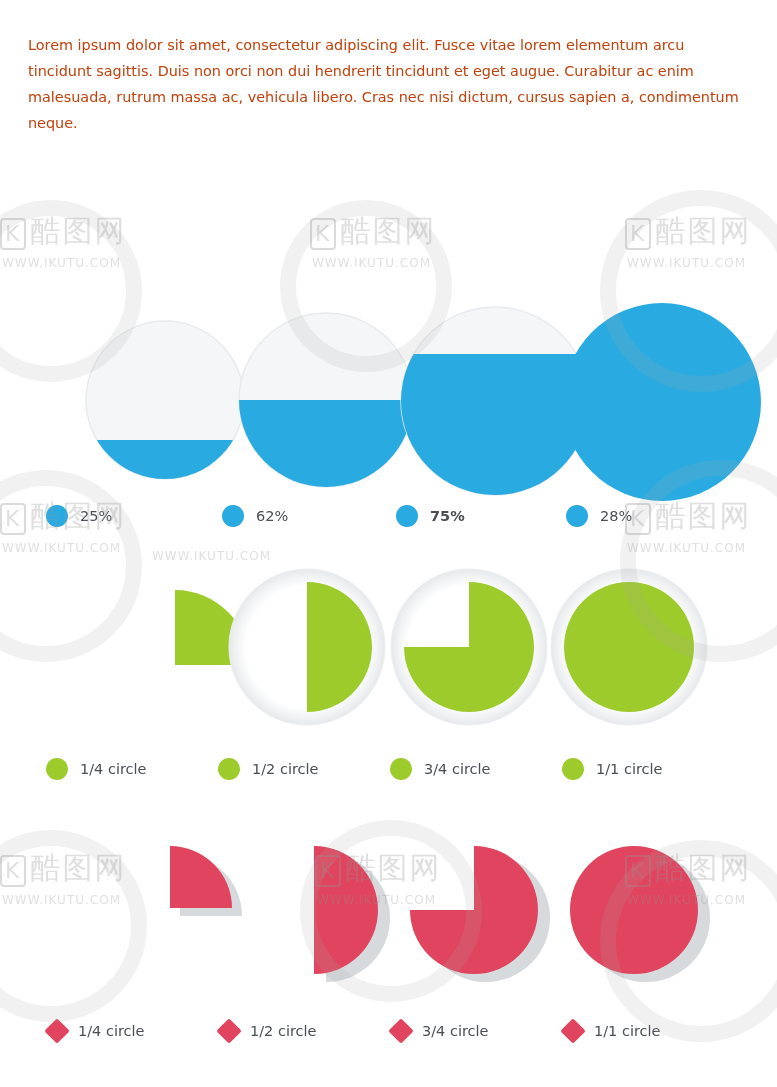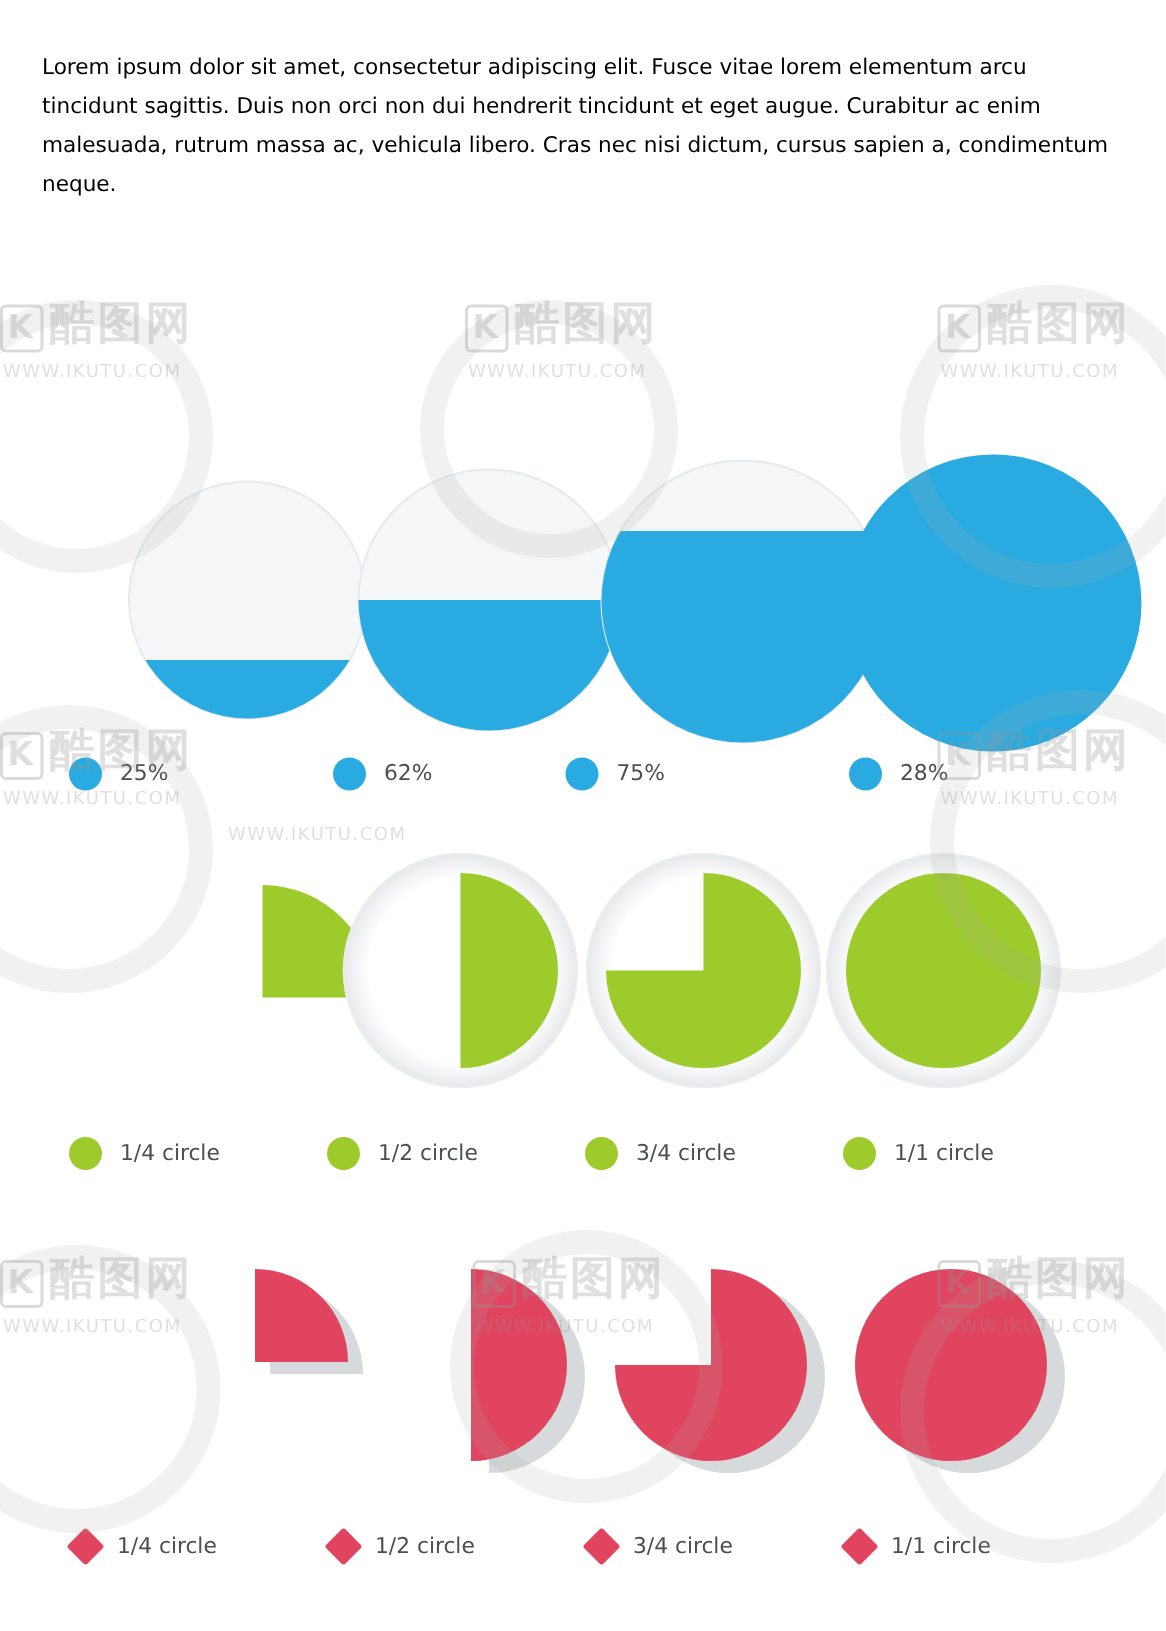--- a/index.html
+++ b/index.html
@@ -26,22 +26,23 @@
   .wm {
     position: absolute;
     color: rgba(150,150,150,0.30);
     font-family: "DejaVu Sans", sans-serif;
     white-space: nowrap;
     user-select: none;
   }
   .wm .wm-big {
     font-size: 30px;
     letter-spacing: 2px;
-    font-weight: bold;
+    font-weight: normal;
     display: block;
+    margin-top: 16px;
   }
   .wm .wm-small {
     font-size: 12px;
     letter-spacing: 1px;
     display: block;
     margin-top: 4px;
     margin-left: 2px;
   }
   .wm .wm-k {
     display: inline-block;
@@ -64,21 +65,21 @@
     left: 28px;
     top: 32px;
     width: 716px;
     z-index: 2;
   }
   #text-block p {
     margin: 0 0 20px 0;
     font-family: "DejaVu Sans", sans-serif;
     font-size: 14.4px;
     line-height: 26px;
-    color: #000000;
+    color: #c2410c;
     letter-spacing: 0.0px;
   }
 
   
   .row {
     position: absolute;
     left: 0;
     width: 777px;
     z-index: 3;
   }
@@ -207,21 +208,21 @@
 
 <div class="row" style="top:505px; height:30px;">
   <div class="legend" style="left:46px;">
     <span class="swatch" style="background:#29abe2;"></span>
     <span class="lbl">25%</span>
   </div>
   <div class="legend" style="left:222px;">
     <span class="swatch" style="background:#29abe2;"></span>
     <span class="lbl">62%</span>
   </div>
-  <div class="legend" style="left:377px;">
+  <div class="legend" style="left:396px;font-weight:bold;">
     <span class="swatch" style="background:#29abe2;"></span>
     <span class="lbl">75%</span>
   </div>
   <div class="legend" style="left:566px;">
     <span class="swatch" style="background:#29abe2;"></span>
     <span class="lbl">28%</span>
   </div>
 </div>
 
 <div class="row" style="top:565px; height:180px;">

